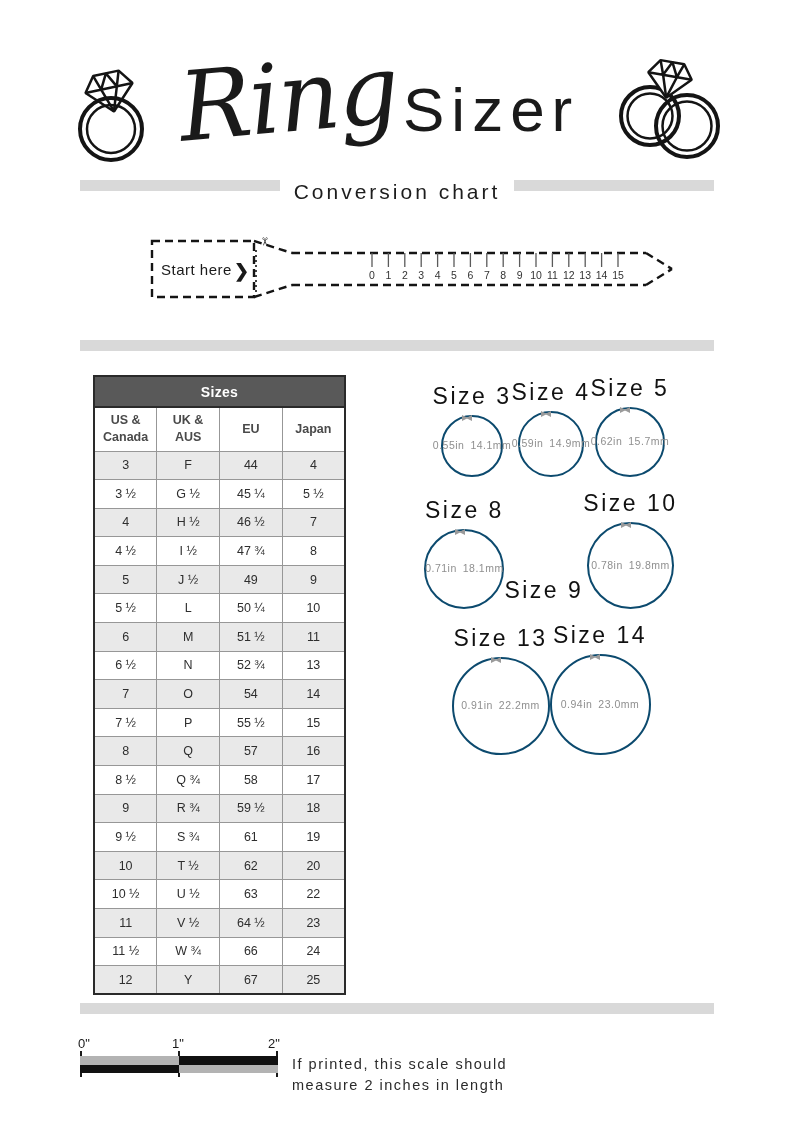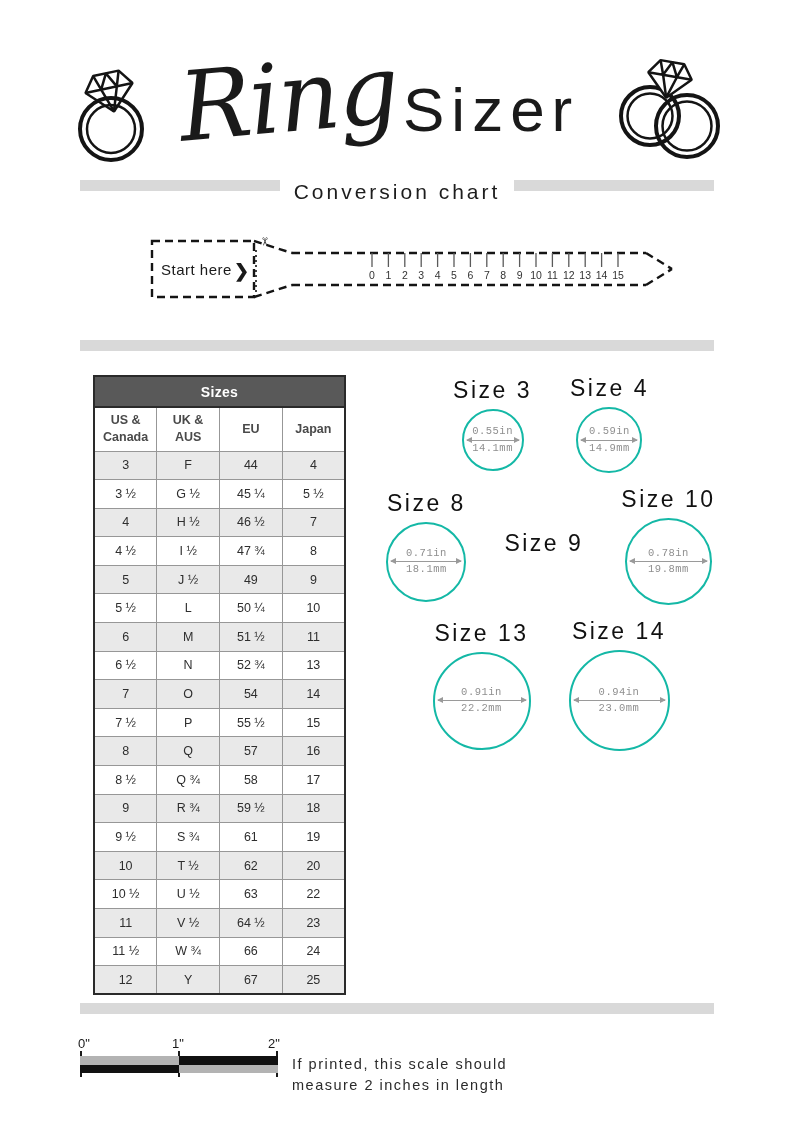--- a/index.html
+++ b/index.html
@@ -34,25 +34,25 @@
   table { border-collapse:collapse; width:253px; border:2px solid #2a2a2a; table-layout:fixed; }
   th,td { border:1px solid #979797; text-align:center; vertical-align:middle; }
   .tbl-title { background:#595959; color:#ffffff; font-size:14px; font-weight:bold;
                height:31px; letter-spacing:.3px; border:2px solid #2a2a2a; }
   .tbl-col { background:#ffffff; color:#4a4a4a; font-size:12.5px; font-weight:bold;
              height:44px; padding:2px; line-height:1.35; }
   td { font-size:12.5px; color:#2e2e2e; height:28.6px; background:#ffffff; }
   tr.alt td { background:#e9e9e9; }
   
   .circle-grid { flex:1; display:flex; flex-direction:column; }
-  .circle-row { display:flex; justify-content:center; align-items:center; gap:38px; margin-bottom:13px; }
+  .circle-row { display:flex; justify-content:center; align-items:flex-end; margin-bottom:13px; }
   .size-item { display:flex; flex-direction:column; align-items:center; }
   .size-label { font-size:23px; letter-spacing:2.5px; color:#111; margin-bottom:5px; white-space:nowrap; }
-  .size-circle { border:2px solid #14b8a6; border-radius:50%;
-                 display:flex; flex-direction:column; align-items:center; justify-content:center;font-family:Liberation Mono, monospace; }
+  .size-circle { border:2px solid #0c4a6e; border-radius:50%;
+                 display:flex; flex-direction:row; align-items:center; justify-content:center; }
   .dim-in,.dim-mm { font-size:10.5px; color:#8f8f8f; letter-spacing:.5px; line-height:1.25; }
   .dim-arrow { position:relative; height:1px; background:#9a9a9a; align-self:stretch; margin:1px 3px; }
   .dim-arrow::before,.dim-arrow::after { content:""; position:absolute; top:-3px;
       border-top:3.5px solid transparent; border-bottom:3.5px solid transparent; }
   .dim-arrow::before { left:-1px; border-right:6px solid #9a9a9a; }
   .dim-arrow::after  { right:-1px; border-left:6px solid #9a9a9a; }
   
   .footer { display:flex; align-items:flex-start; margin:22px 0 0 80px; }
   .scale { position:relative; width:200px; height:46px; }
   .scale-label { position:absolute; top:0; font-size:13px; color:#1a1a1a; }
@@ -302,20 +302,28 @@
        </div>
      </div>
         <div class="size-item">
        <div class="size-label">Size 4</div>
        <div class="size-circle" style="width:66px;height:66px">
          <span class="dim-in">0.59in</span>
          <div class="dim-arrow"></div>
          <span class="dim-mm">14.9mm</span>
        </div>
      </div>
+        <div class="size-item">
+       <div class="size-label">Size 5</div>
+       <div class="size-circle" style="width:70px;height:70px">
+         <span class="dim-in">0.62in</span>
+         <div class="dim-arrow"></div>
+         <span class="dim-mm">15.7mm</span>
+       </div>
+     </div>
       </div>
       <div class="circle-row">
         <div class="size-item">
        <div class="size-label">Size 8</div>
        <div class="size-circle" style="width:80px;height:80px">
          <span class="dim-in">0.71in</span>
          <div class="dim-arrow"></div>
          <span class="dim-mm">18.1mm</span>
        </div>
      </div>

